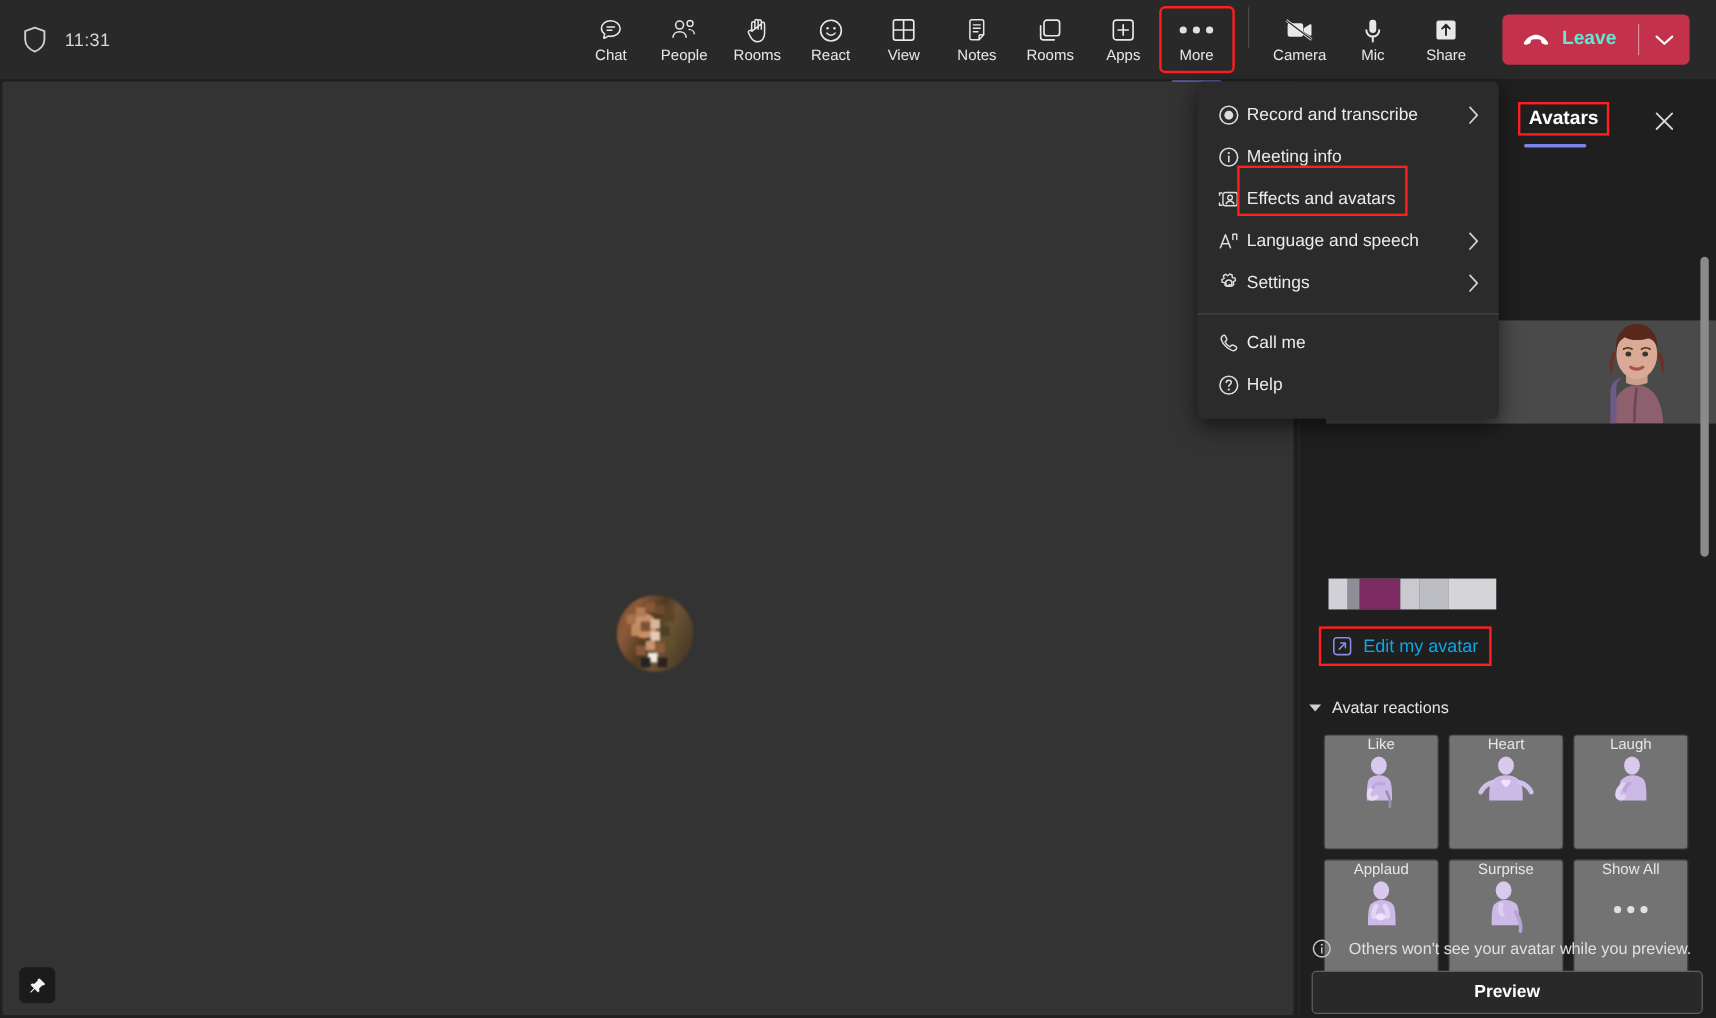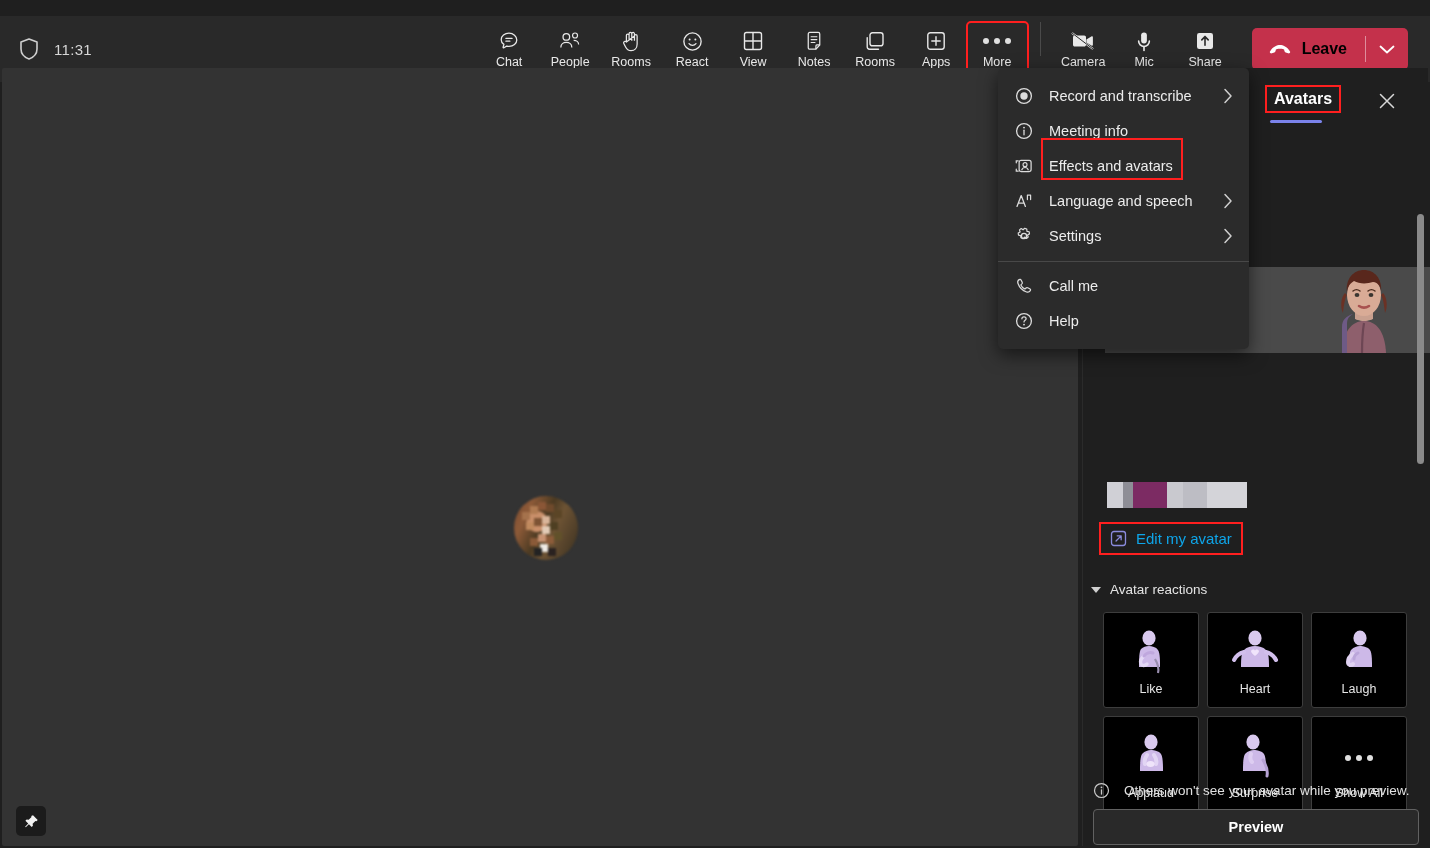--- a/index.html
+++ b/index.html
@@ -7,21 +7,21 @@
     width: 1430px; height: 848px;
     background: #1f1f1f;
     font-family: "Liberation Sans", sans-serif;
     overflow: hidden;
   }
   #app { position: relative; width: 1430px; height: 848px; background: #1f1f1f; }
 
   
   .topbar {
     position: absolute; left: 0; top: 0; width: 1430px; height: 66px;
-    background: #292929; display: flex; align-items: center; margin-top: 16px;
+    background: #292929; display: flex; align-items: center;
   }
   .tb-left { display: flex; align-items: center; gap: 14px; padding-left: 18px; width: 500px; }
   .shield { width: 22px; height: 24px; }
   .clock { color: #d6d6d6; font-size: 15px; letter-spacing: .3px; }
 
   .tb-center { display: flex; align-items: flex-start; gap: 0px; }
   .tbtn {
     width: 61px; height: 54px; display: flex; flex-direction: column;
     align-items: center; justify-content: center; gap: 3px;
     color: #e8e8e8; font-size: 12.5px; cursor: pointer; position: relative;
@@ -35,21 +35,21 @@
     background: #7b83eb; border-radius: 2px;
   }
   .divider-v { width: 1px; height: 34px; background: #4a4a4a; margin: 0 12px; }
 
   .tb-right { display: flex; align-items: center; margin-left: auto; padding-right: 22px; gap: 0; }
   .leave {
     display: flex; align-items: center; height: 42px; background: #c4314b;
     border-radius: 5px; margin-left: 16px; overflow: hidden; cursor: pointer;
   }
   .leave-main { display: flex; align-items: center; gap: 10px; padding: 0 18px 0 16px; height: 100%; }
-  .leave-main .lt { color: #000000; font-size: 16px; font-weight: bold; }
+  .leave-main .lt { color: #5eead4; font-size: 16px; font-weight: bold; }
   .leave-sep { width: 1px; height: 26px; background: rgba(255,255,255,.45); }
   .leave-caret { width: 42px; height: 100%; display: flex; align-items: center; justify-content: center; }
 
   
   .stage {
     position: absolute; left: 2px; top: 68px; width: 1076px; height: 778px;
     background: #333333; border-radius: 2px;
   }
   .stage-avatar {
     position: absolute; left: 512px; top: 428px; width: 64px; height: 64px;
@@ -115,23 +115,23 @@
   .caret-down {
     width: 0; height: 0; border-left: 5px solid transparent; border-right: 5px solid transparent;
     border-top: 6px solid #d0d0d0;
   }
 
   .react-grid {
     position: absolute; left: 20px; top: 418px; width: 316px;
     display: grid; grid-template-columns: repeat(3, 96px); gap: 8px;
   }
   .react-tile {
-    width: 96px; height: 96px; background: #000000; border: 1px solid #3d3d3d;
+    width: 96px; height: 96px; background: #737373; border: 1px solid #3d3d3d;
     border-radius: 3px; display: flex; flex-direction: column;
-    align-items: center; justify-content: flex-end; padding-bottom: 11px; cursor: pointer;
+    align-items: center; padding-bottom: 11px; cursor: pointer;
     position: relative;
   }
   .react-tile .fig { position: absolute; top: 14px; left: 0; right: 0; height: 54px;
     display: flex; align-items: center; justify-content: center; }
   .react-tile .rt-lbl { color: #e6e6e6; font-size: 12.5px; }
   .dots3 { display: flex; gap: 5px; }
   .dots3 b { width: 6px; height: 6px; border-radius: 50%; background: #e0e0e0; display: block; }
 
   .info-row {
     position: absolute; left: 10px; top: 652px; display: flex; align-items: center; gap: 14px;
@@ -151,21 +151,21 @@
   }
 
   
   .menu {
     position: absolute; left: 998px; top: 68px; width: 251px; height: 281px;
     background: #2b2b2b; border-radius: 5px;
     box-shadow: 0 6px 18px rgba(0,0,0,.55);
   }
   .menu-item {
     position: relative; height: 35px; display: flex; align-items: center;
-    padding-left: 16px; gap: 16px; color: #ececec; font-size: 14.5px; cursor: pointer;
+    padding-left: 16px; gap: 6px; color: #ececec; font-size: 14.5px; cursor: pointer;
   }
   .menu-item .mi-ico { width: 19px; height: 19px; display: flex; align-items: center; justify-content: center; }
   .menu-item .mi-lbl { flex: 1; }
   .menu-item .chev { margin-right: 16px; }
   .menu-item.boxed .mi-lbl-wrap {
     outline: 2.5px solid #ff1f1f; padding: 18px 8px 4px 6px; margin-left: -6px;
   }
   .menu-sep { height: 1px; background: #484848; margin: 8px 0 6px 0; }
   .menu-top { padding-top: 10px; }
 

